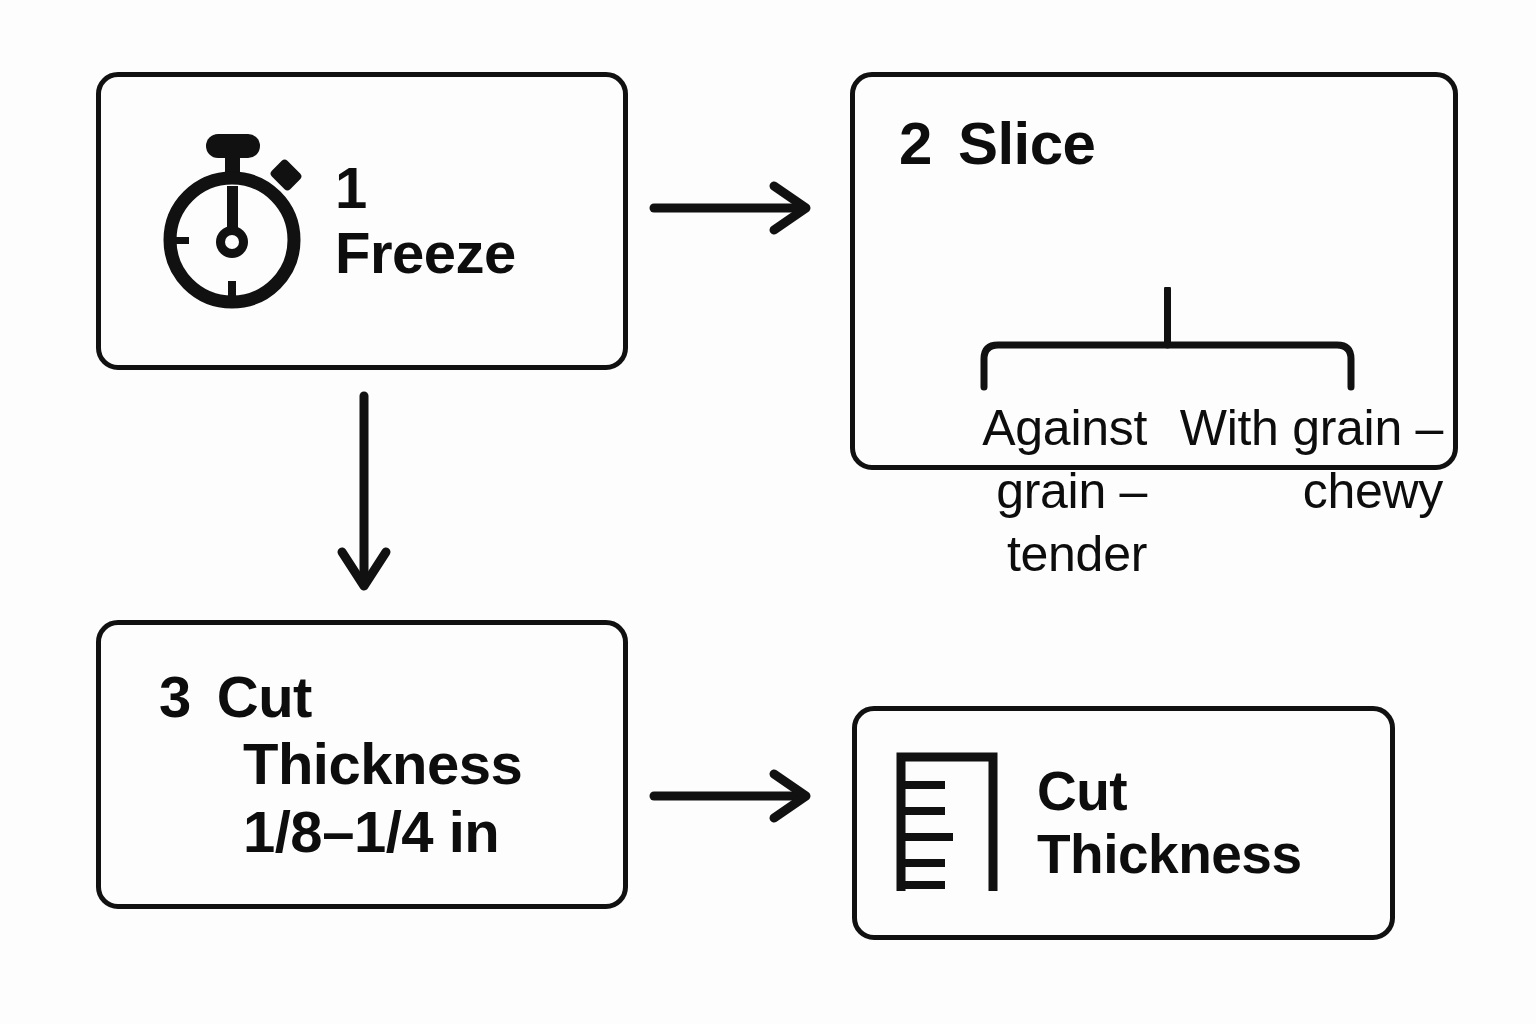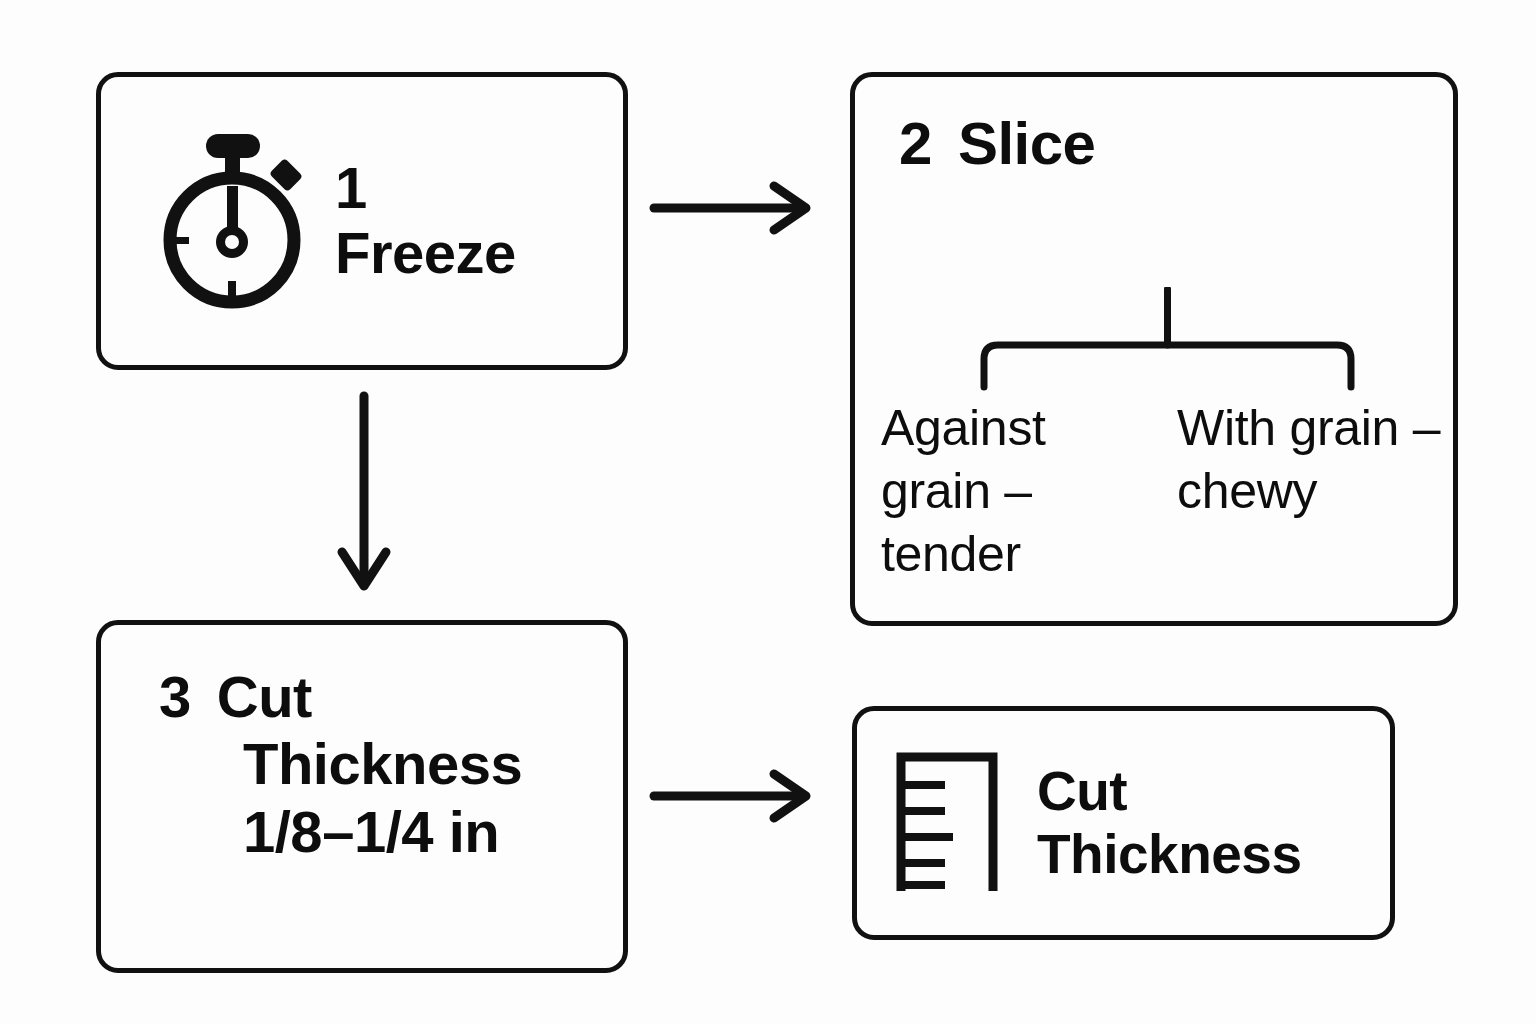--- a/index.html
+++ b/index.html
@@ -58,21 +58,21 @@
     letter-spacing: -0.5px;
     white-space: nowrap;
   }
   #box-freeze .ln { display: block; }
 
   
   #box-slice {
     left: 850px;
     top: 72px;
     width: 608px;
-    height: 554px;
+    height: 398px;
   }
   #box-slice .title {
     position: absolute;
     left: 44px;
     top: 32px;
     width: 530px;
     font-size: 60px;
     font-weight: 700;
     line-height: 1.16;
     letter-spacing: -0.5px;
@@ -96,35 +96,35 @@
   .branches {
     position: absolute;
     left: 20px;
     top: 320px;
     width: 568px;
     display: flex;
     justify-content: space-between;
   }
   .branch {
     width: 266px;
-    text-align: left;
+    text-align: right;
     font-size: 50px;
     font-weight: 400;
     line-height: 1.26;
     letter-spacing: -0.3px;
   }
   .branch-left  { margin-left: 6px; }
   .branch-right { }
 
   
   #box-cut {
     left: 96px;
     top: 620px;
     width: 532px;
-    height: 353px;
+    height: 289px;
   }
   #box-cut .title {
     position: absolute;
     left: 58px;
     top: 38px;
     font-size: 58px;
     font-weight: 700;
     line-height: 1.16;
     letter-spacing: -0.5px;
     white-space: nowrap;

